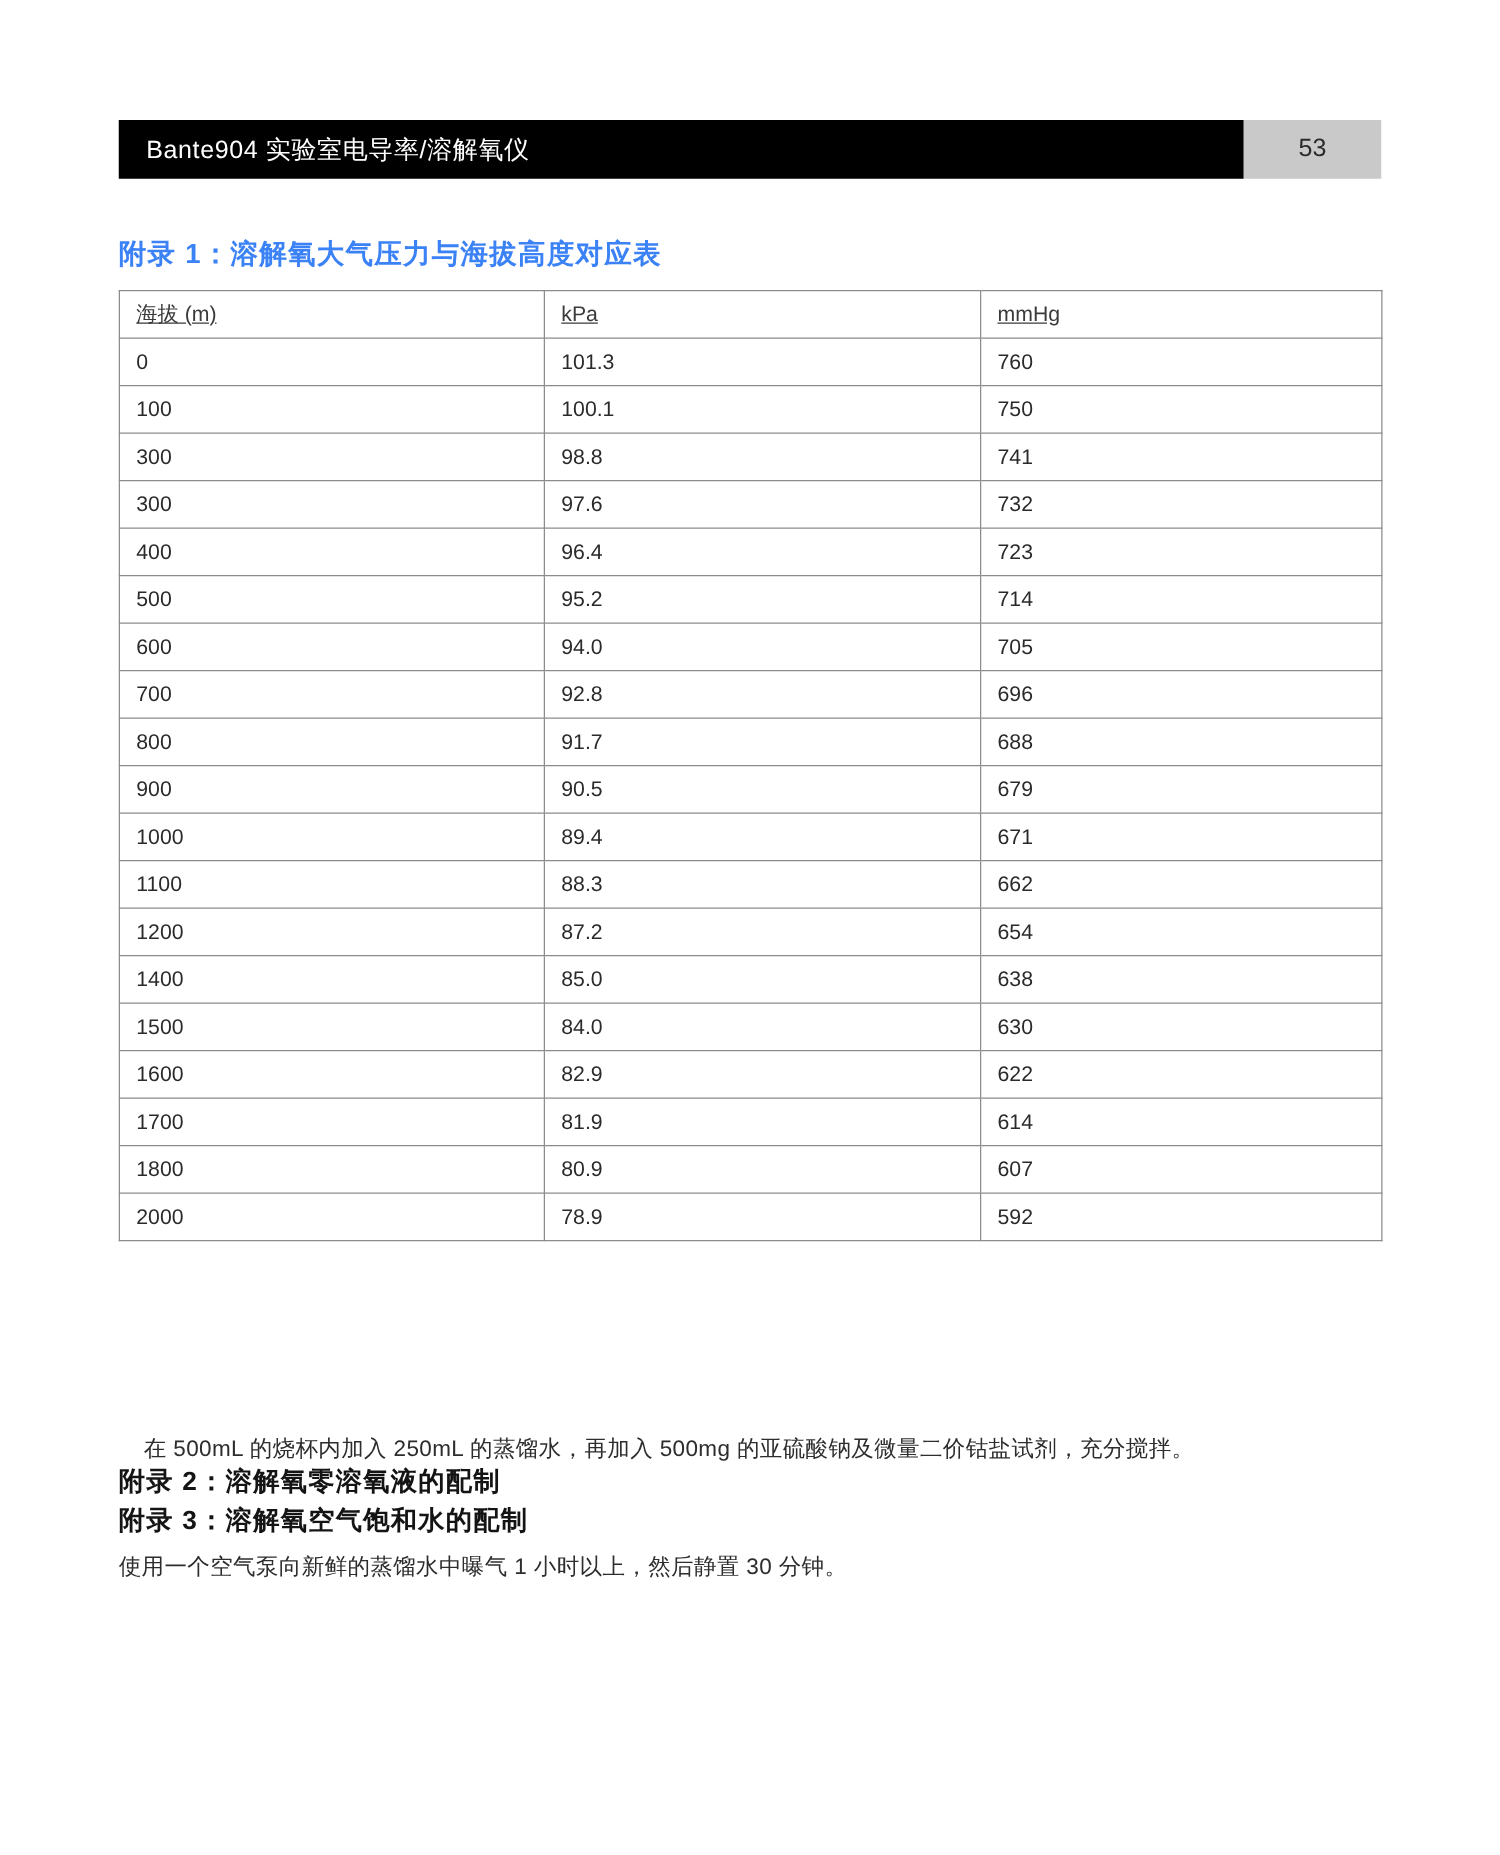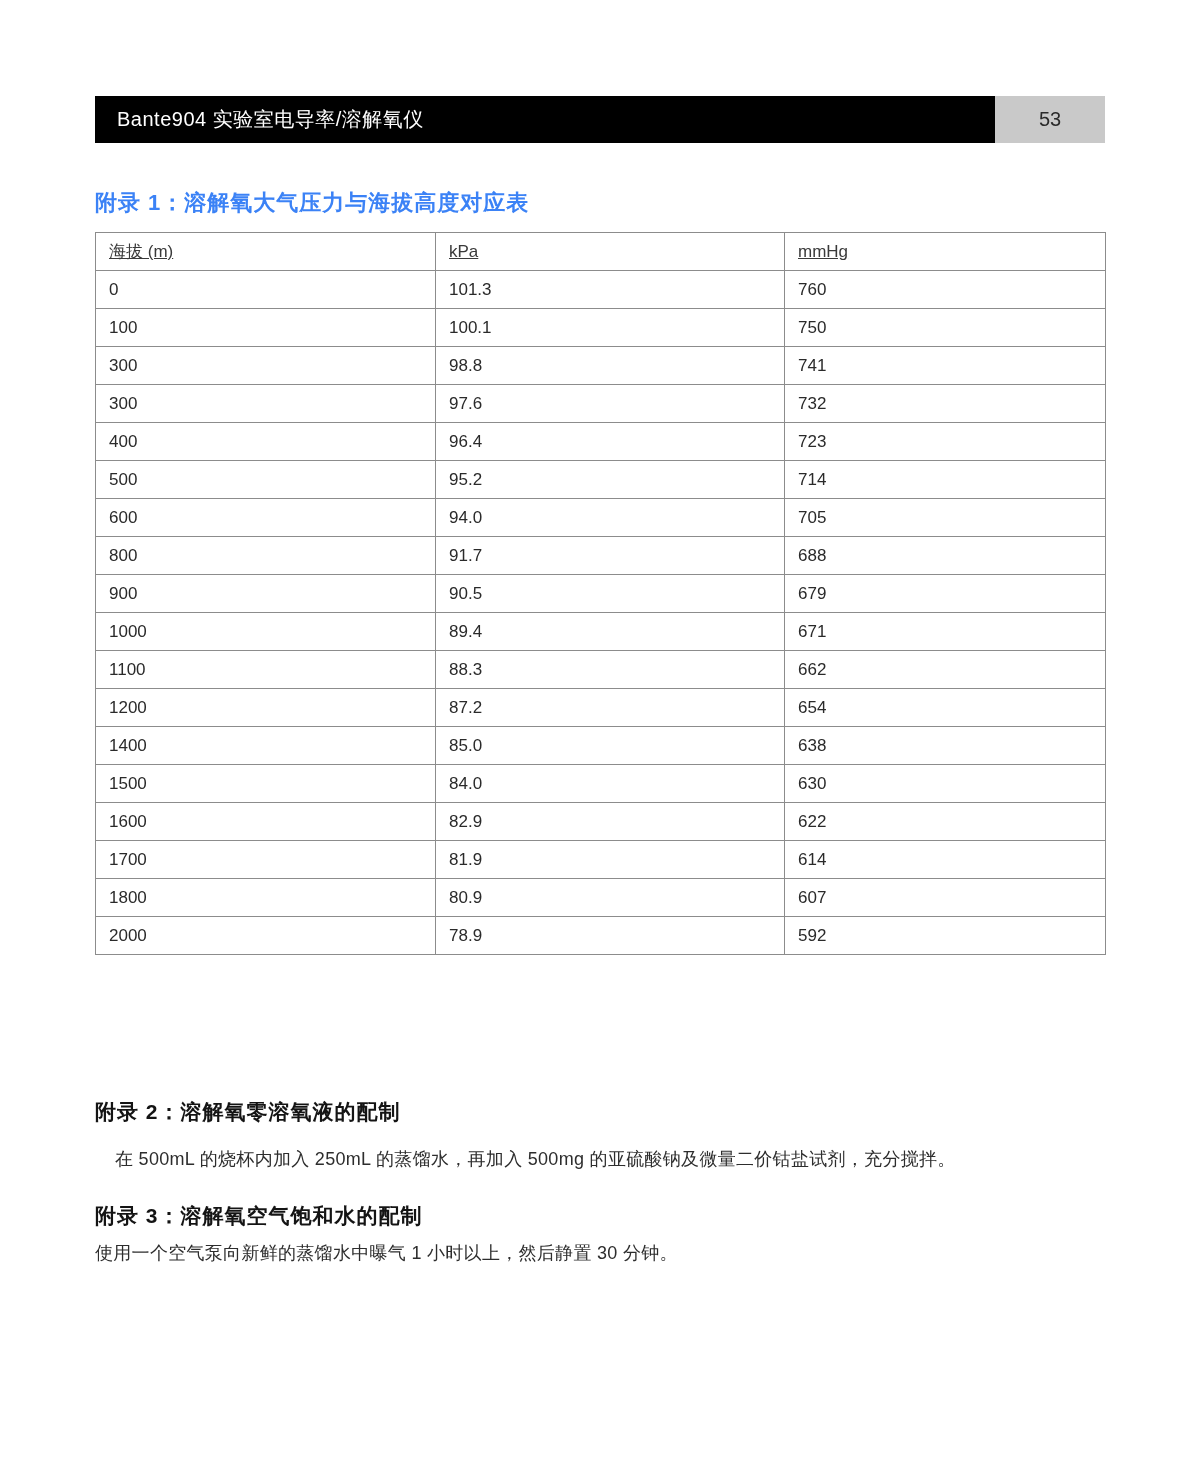--- a/index.html
+++ b/index.html
@@ -88,21 +88,21 @@
     color: #141414;
     letter-spacing: 1px;
   }
   .section-body {
     position: absolute;
     left: 95px;
     font-size: 18px;
     color: #2d2d2d;
     letter-spacing: 0.3px;
   }
-  .appendix2-title { top: 1098px; }
+  .appendix2-title { top: 1171px; }
   .appendix2-body  { top: 1147px; margin-left: 20px; }
   .appendix3-title { top: 1202px; }
   .appendix3-body  { top: 1241px; }
 </style>
 </head>
 <body>
 
 <div class="page">
 
   <div class="header-bar">
@@ -157,20 +157,25 @@
           <td>500</td>
           <td>95.2</td>
           <td>714</td>
         </tr>
         <tr>
           <td>600</td>
           <td>94.0</td>
           <td>705</td>
         </tr>
         <tr>
+          <td>700</td>
+          <td>92.8</td>
+          <td>696</td>
+        </tr>
+        <tr>
           <td>800</td>
           <td>91.7</td>
           <td>688</td>
         </tr>
         <tr>
           <td>900</td>
           <td>90.5</td>
           <td>679</td>
         </tr>
         <tr>

